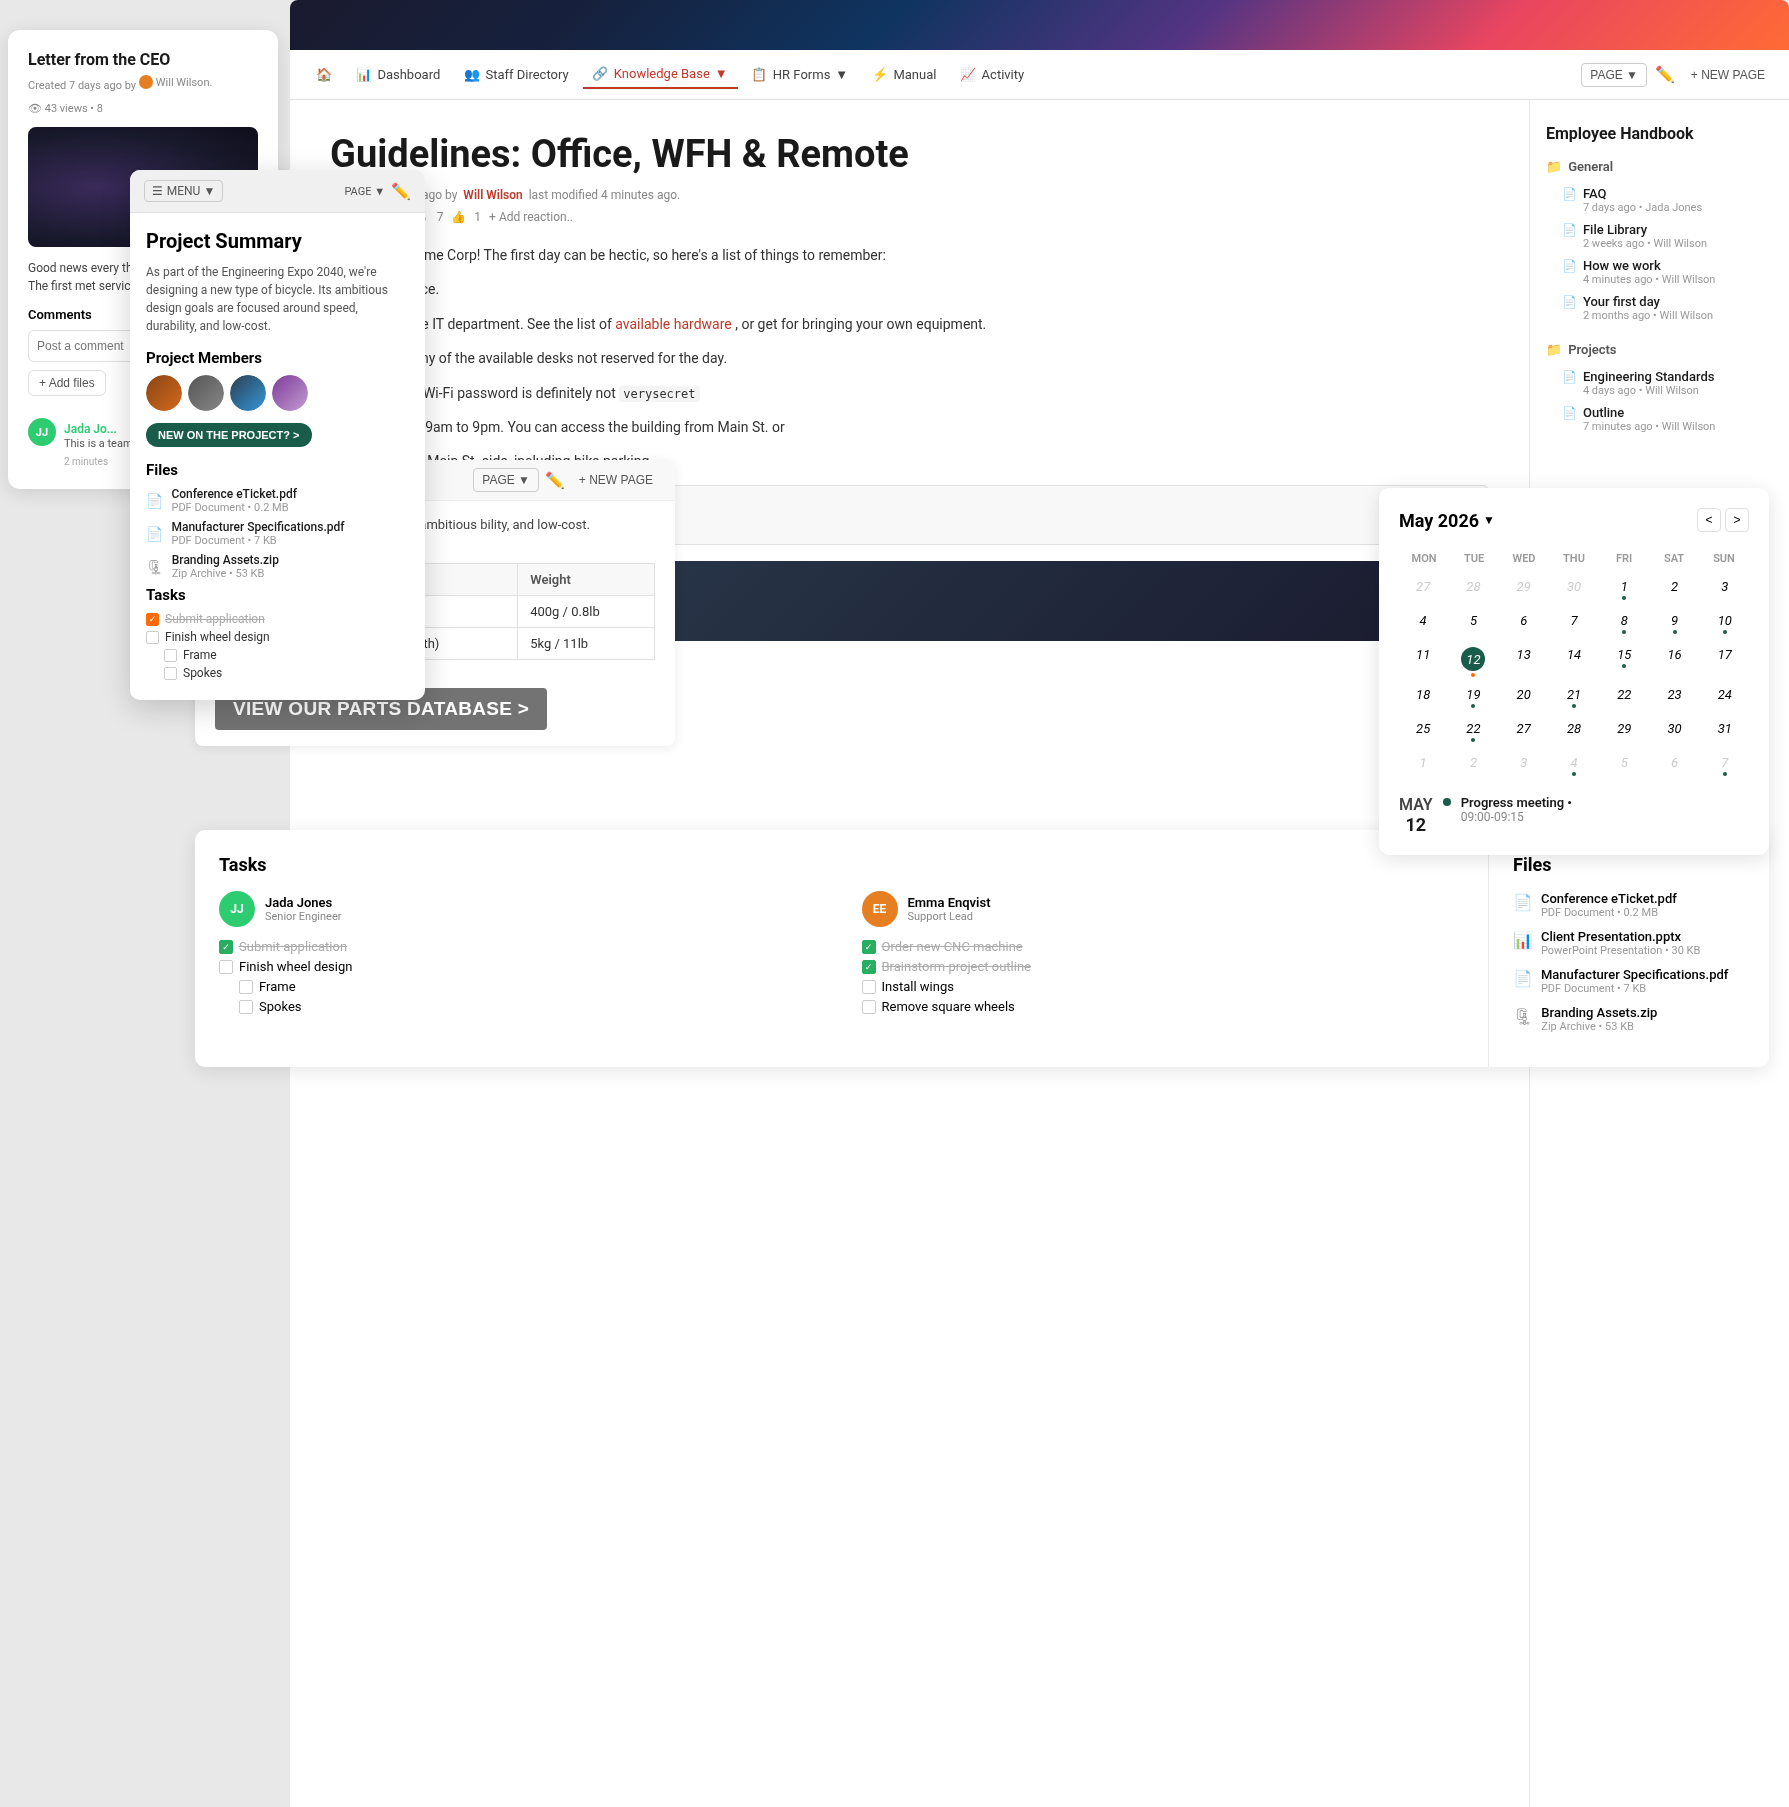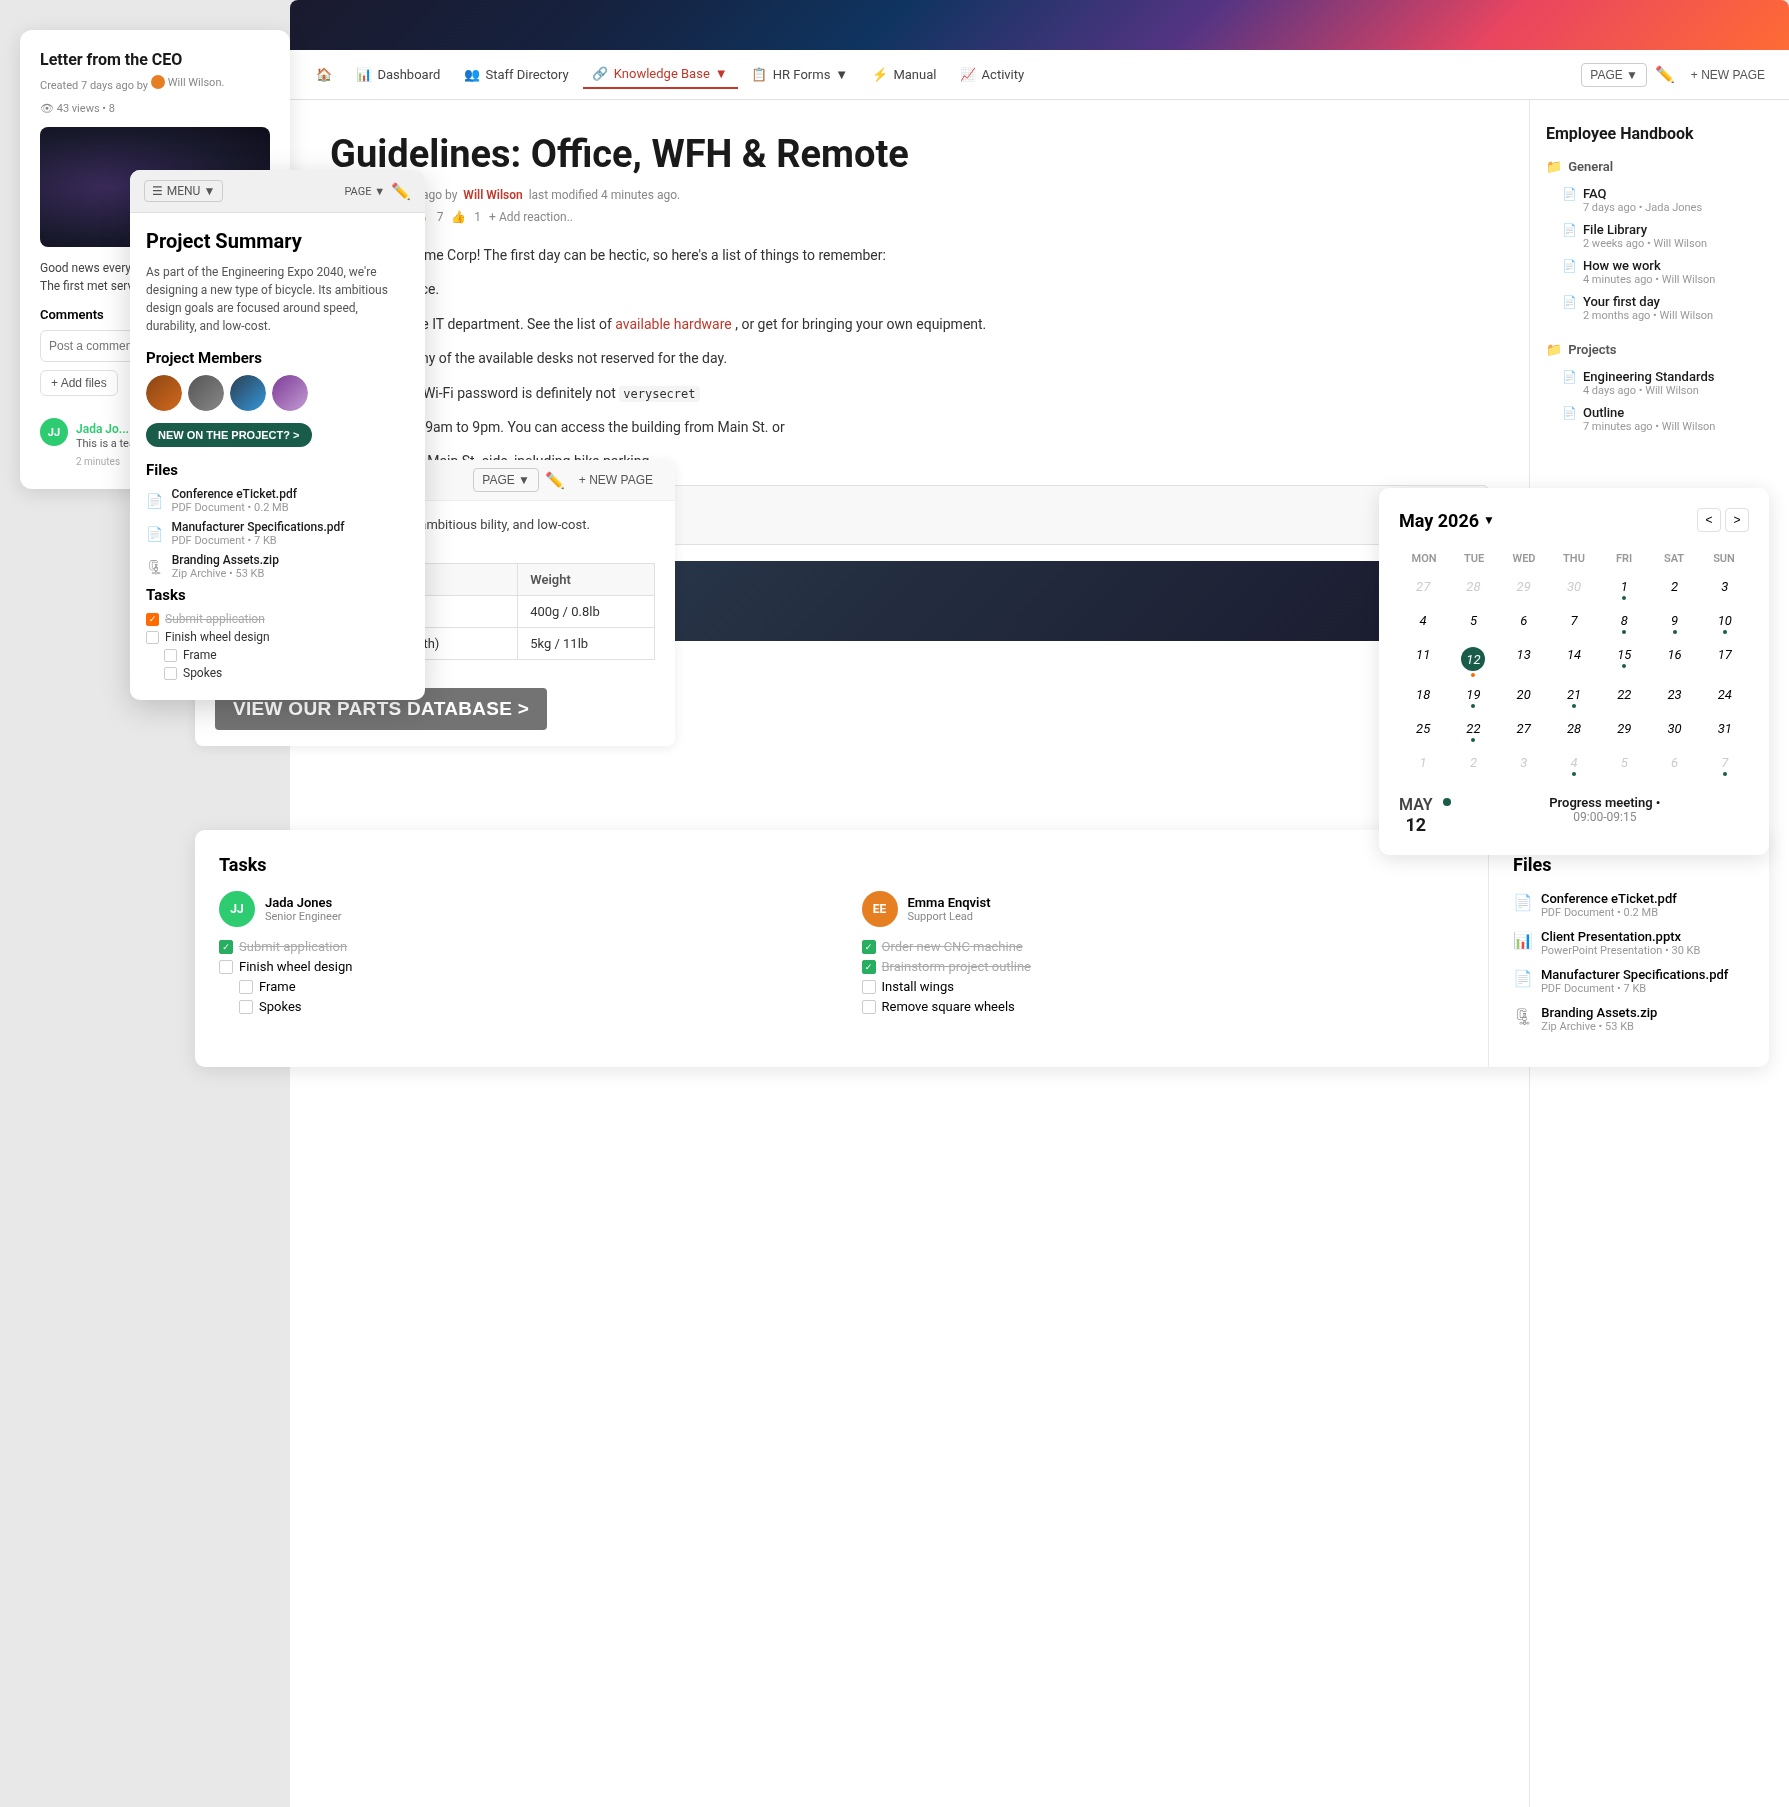--- a/index.html
+++ b/index.html
@@ -187,21 +187,21 @@
       font-weight: 500;
     }
     .sidebar-item-meta {
       font-size: 11px;
       color: #999;
     }
 
     
     .left-panel {
       position: absolute;
-      top: 30px; left: 20px;
+      top: 30px; left: 8px;
       width: 270px;
       background: #fff;
       border-radius: 12px;
       box-shadow: 0 4px 20px rgba(0,0,0,0.12);
       padding: 20px;
       z-index: 10;
     }
     .left-panel-title {
       font-size: 16px;
       font-weight: 700;
@@ -506,21 +506,21 @@
     .cal-event-date {
       display: flex;
       flex-direction: column;
       align-items: center;
       font-size: 10px;
       color: #888;
       min-width: 28px;
     }
     .cal-event-day { font-size: 16px; font-weight: 600; color: #444; }
     .cal-event-num { font-size: 18px; font-weight: 700; color: #1a1a1a; }
-    .cal-event-info { flex: 1; text-align: center; }
+    .cal-event-info { flex: 1; }
     .cal-event-title { font-size: 13px; font-weight: 600; color: #1a1a1a; }
     .cal-event-time { font-size: 12px; color: #888; }
     .cal-event-dot { width: 8px; height: 8px; background: #1a5c4a; border-radius: 50%; margin-top: 3px; flex-shrink: 0; }
 
     
     .bottom-section {
       position: absolute;
       top: 830px; left: 195px; right: 20px;
       background: #fff;
       border-radius: 10px;

